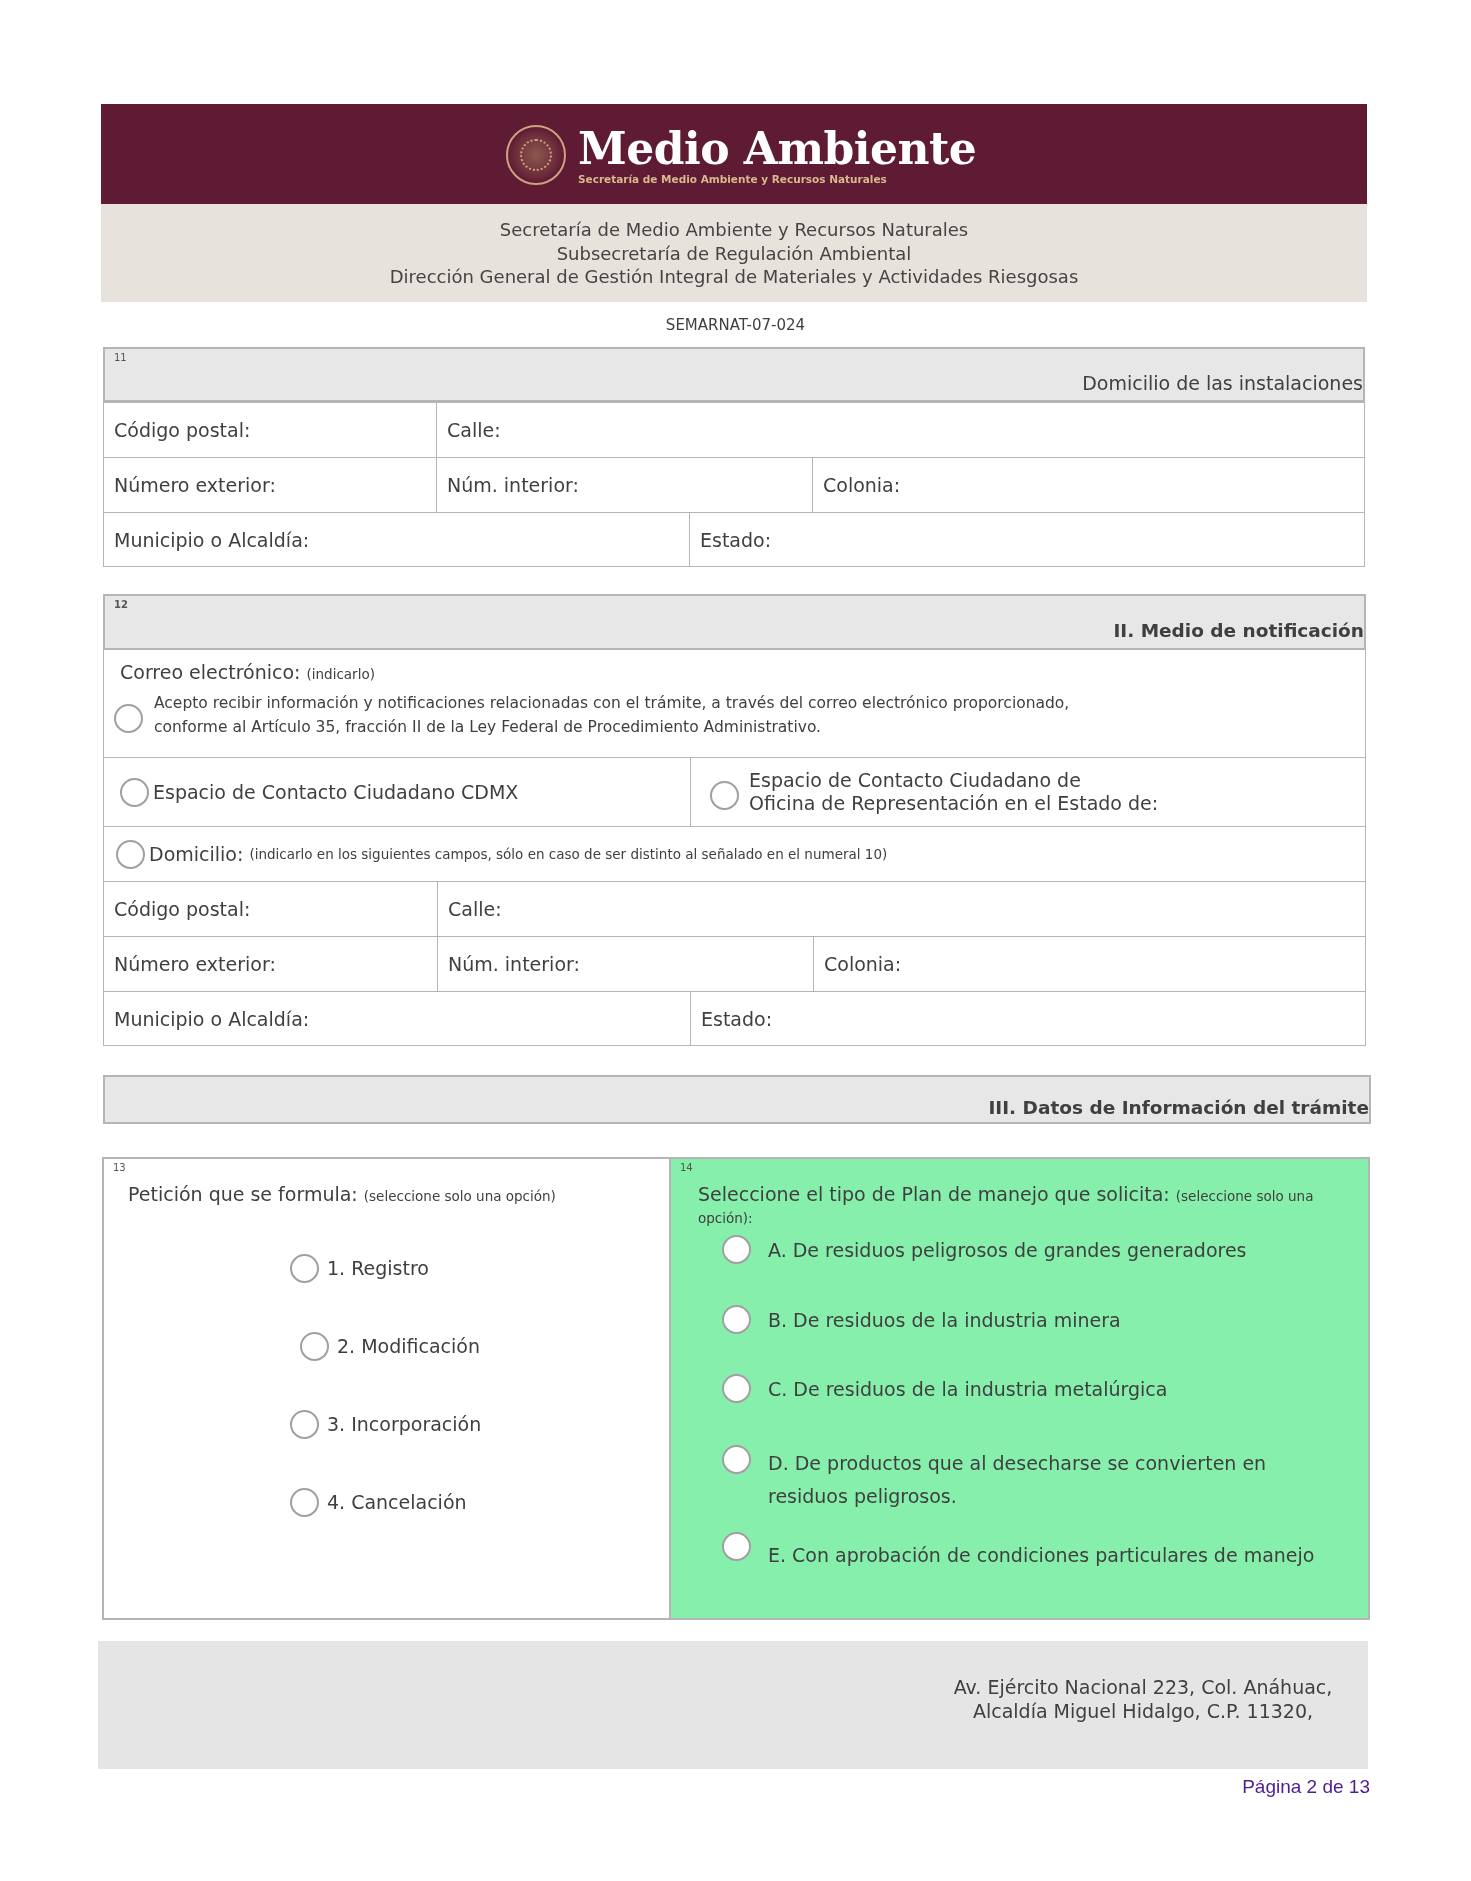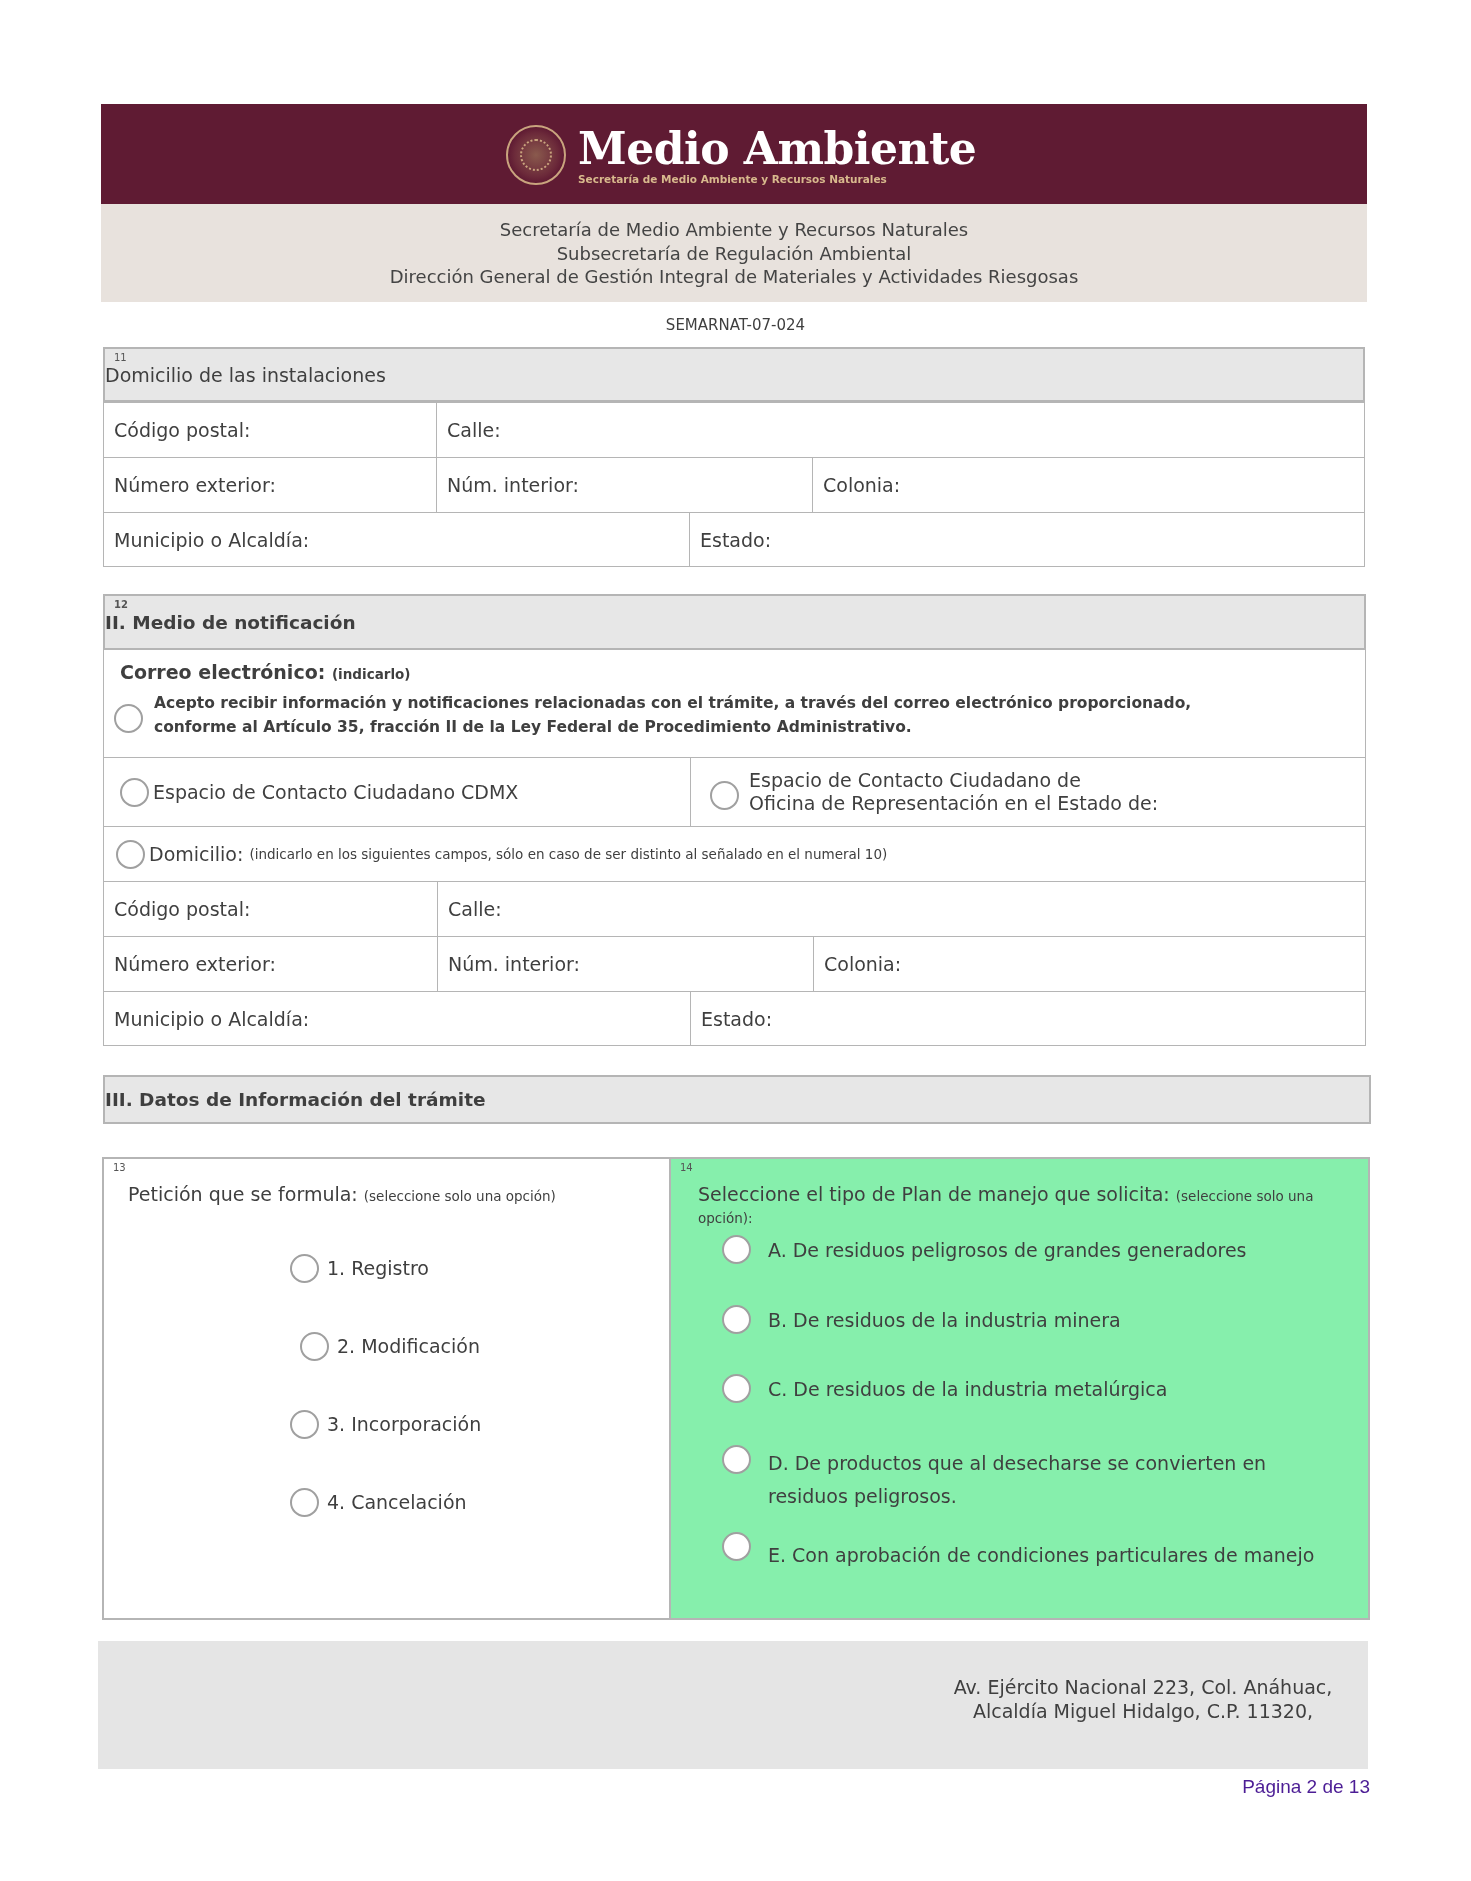--- a/index.html
+++ b/index.html
@@ -18,21 +18,21 @@
                  font-size:44px; line-height:46px; letter-spacing:-0.5px; }
   .brand-sub { color:#d8b98d; font-size:10.5px; font-weight:bold; margin-top:1px; }
   .code { left:0; top:316px; width:1471px; text-align:center; font-size:15px; color:#3f3f3f; }
   .head-row { background:#e7e7e7; border:2px solid #b5b5b5; }
   .cell { border:1.5px solid #b5b5b5; background:#fff; font-size:19px; color:#3f3f3f;
           display:flex; align-items:center; padding-left:10px; }
   .num { font-size:10px; color:#555; position:absolute; left:9px; top:3px; }
   .radio { display:inline-block; width:29px; height:29px; border:2px solid #a0a0a0; border-radius:50%;
            box-sizing:border-box; background:#fff; }
   .small { font-size:13.5px; }
-  .title-center { position:absolute; left:0; right:0; text-align:left; font-size:19px; color:#3f3f3f; }
+  .title-center { position:absolute; left:0; right:0; text-align:right; font-size:19px; color:#3f3f3f;margin-top:8px; }
   .bold { font-weight:bold; }
   .footer { left:98px; top:1641px; width:1270px; height:128px; background:#e5e5e5; }
   .addr { position:absolute; left:800px; width:490px; top:35px; text-align:center; font-size:19px; line-height:23.5px; color:#3f3f3f; }
   .page { left:1180px; top:1776px; width:190px; text-align:right; font-family:"Liberation Sans", sans-serif; font-size:19px; color:#4c1d95; }
   .opt { position:absolute; display:flex; align-items:flex-start; font-size:19px; color:#3f3f3f; }
   .opt .radio { margin-right:8px; flex:0 0 auto; }
 </style>
 </head>
 <body>
 
@@ -75,21 +75,21 @@
     <span>Municipio o Alcaldía:</span>
   </div>
 <div class="abs cell" style="left:689px; top:512px; width:676px; height:55px;">
     <span>Estado:</span>
   </div>
 
 <div class="abs head-row" style="left:103px; top:594px; width:1263px; height:56px;">
   <span class="num bold">12</span>
   <div class="title-center bold" style="top:16px; font-size:18.5px;">II. Medio de notificación</div>
 </div>
-<div class="abs" style="left:103px; top:649px; width:1263px; height:110px; border:1.5px solid #b5b5b5; background:#fff;font-weight:bold;">
+<div class="abs" style="left:103px; top:649px; width:1263px; height:110px; border:1.5px solid #b5b5b5; background:#fff;">
   <div style="position:absolute; left:16px; top:11px; font-size:19px;">
     <span>Correo electrónico:</span>
     <span class="small">(indicarlo)</span>
   </div>
   <span class="radio" style="position:absolute; left:10px; top:54px;"></span>
   <div style="position:absolute; left:50px; top:41px; font-size:15.5px; line-height:24px;">
     <div>Acepto recibir información y notificaciones relacionadas con el trámite, a través del correo electrónico proporcionado,</div>
     <div>conforme al Artículo 35, fracción II de la Ley Federal de Procedimiento Administrativo.</div>
   </div>
 </div>

